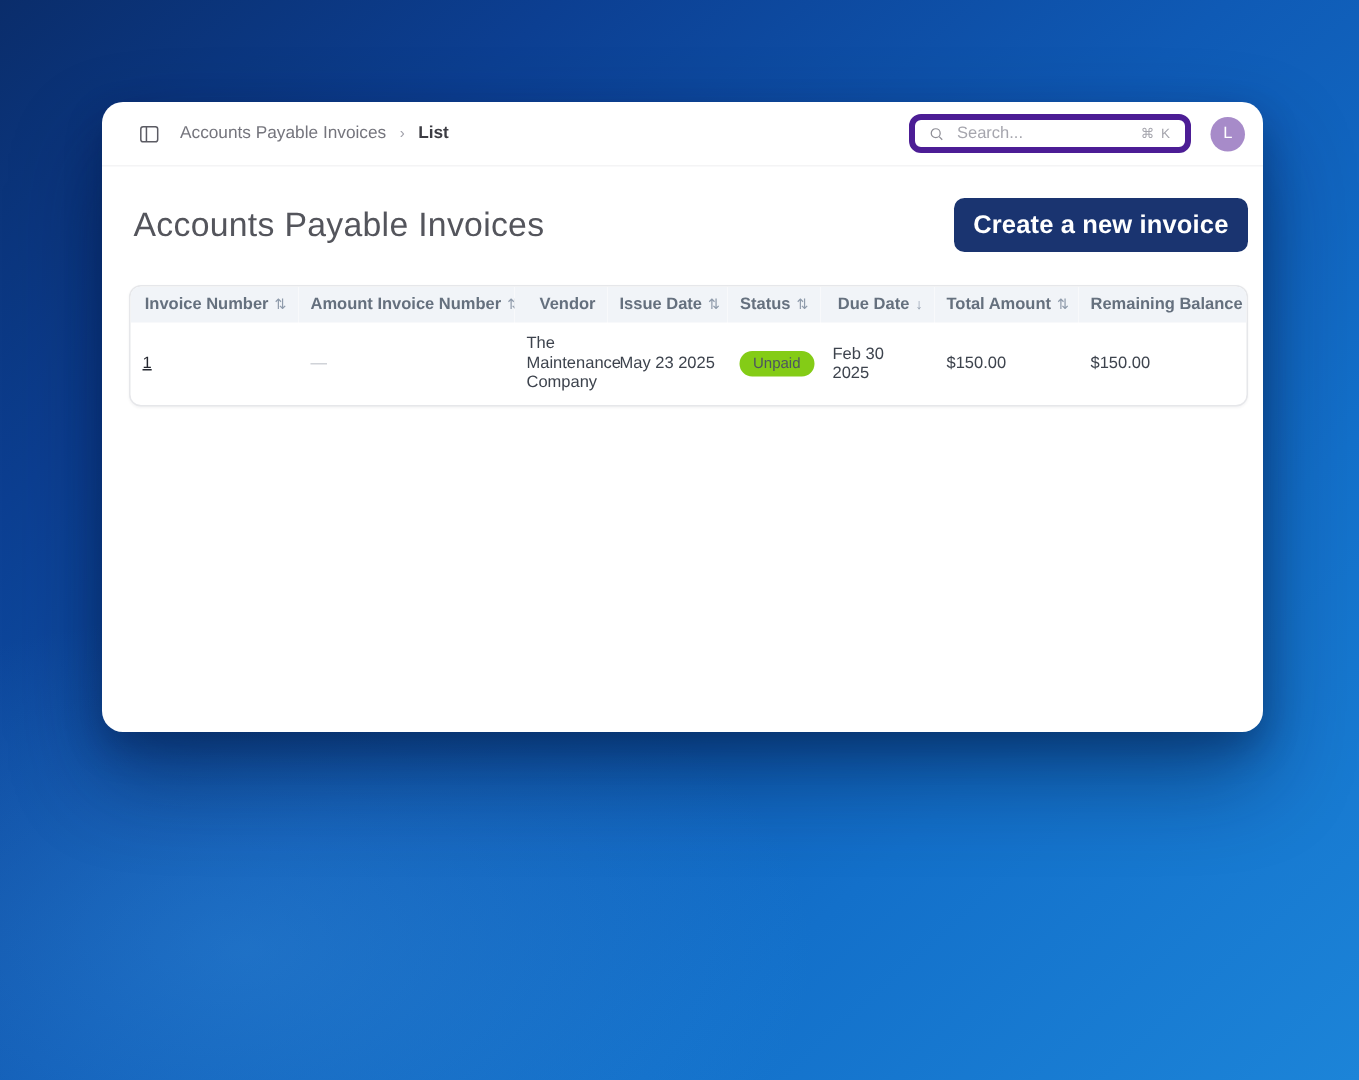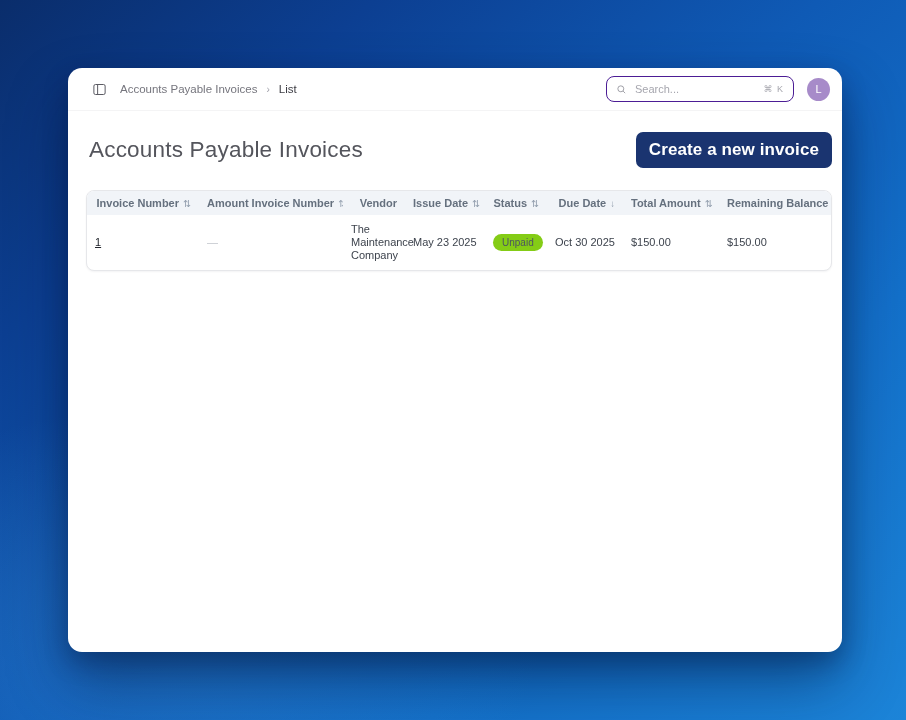--- a/index.html
+++ b/index.html
@@ -9,39 +9,39 @@
   *{box-sizing:border-box;}
   html,body{margin:0;padding:0;}
   body{
     width:906px;height:720px;overflow:hidden;position:relative;
     font-family:"Liberation Sans",sans-serif;
     background:
       radial-gradient(60% 45% at 18% 88%, rgba(70,165,235,.28), rgba(70,165,235,0) 70%),
       linear-gradient(138deg, var(--bg1) 0%, var(--bg2) 22%, var(--bg3) 48%, var(--bg4) 72%, var(--bg5) 100%);
   }
   .window{
-    position:absolute;left:68px;top:68px;width:774px;height:584px;
+    position:absolute;left:68px;top:68px;width:774px;height:420px;
     background:#ffffff;border-radius:14px;
     box-shadow:0 30px 60px rgba(2,18,55,.45), 0 10px 24px rgba(2,18,55,.3);
     overflow:hidden;
   }
   
   .topbar{
     display:flex;align-items:center;gap:11px;
     height:43px;padding:0 12px 0 22px;border-bottom:1px solid #f4f4f5;
   }
   .icon-btn{background:none;border:0;padding:2px;display:flex;align-items:center;cursor:pointer;}
   .icon-btn svg{width:15px;height:15px;stroke:#5b5b63;fill:none;stroke-width:1.6;}
   .breadcrumb{display:flex;align-items:center;gap:9px;font-size:11.5px;color:#75757d;}
   .breadcrumb .crumb{cursor:pointer;}
   .breadcrumb .sep{color:#a1a1aa;font-size:10px;}
-  .breadcrumb .current{color:#3c3c43;font-weight:400;}
+  .breadcrumb .current{color:#3c3c43;font-weight:700;}
   .search{
     margin-left:auto;display:flex;align-items:center;gap:6px;
-    width:188px;height:26px;border:1px solid #4c1d95;border-radius:8px;
+    width:188px;height:26px;border:4px solid #4c1d95;border-radius:8px;
     padding:0 9px;background:#fff;
   }
   .search svg{width:11px;height:11px;stroke:#8e8e96;fill:none;stroke-width:1.8;flex:none;}
   .search input{flex:1;min-width:0;border:0;outline:0;background:transparent;font-size:11px;color:#52525b;font-family:inherit;}
   .search input::placeholder{color:#a6a6ae;}
   .search .kbd{font-size:9px;color:#a6a6ae;white-space:nowrap;letter-spacing:1px;}
   .avatar{
     width:23px;height:23px;border-radius:50%;background:var(--avatar);flex:none;
     color:#fff;font-size:11px;display:flex;align-items:center;justify-content:center;
     border:0;cursor:pointer;margin-left:2px;
@@ -158,21 +158,21 @@
               <a class="invoice-link">1</a>
             </td>
             <td>
               <span class="muted">—</span>
             </td>
             <td>The Maintenance Company</td>
             <td>May 23 2025</td>
             <td>
               <span class="badge">Unpaid</span>
             </td>
-            <td>Oct 30 2025</td>
+            <td>Feb 30 2025</td>
             <td class="right">$150.00</td>
             <td class="right">$150.00</td>
           </tr>
         </tbody>
       </table>
     </div>
   </div>
 </div>
 
 </body></html>

